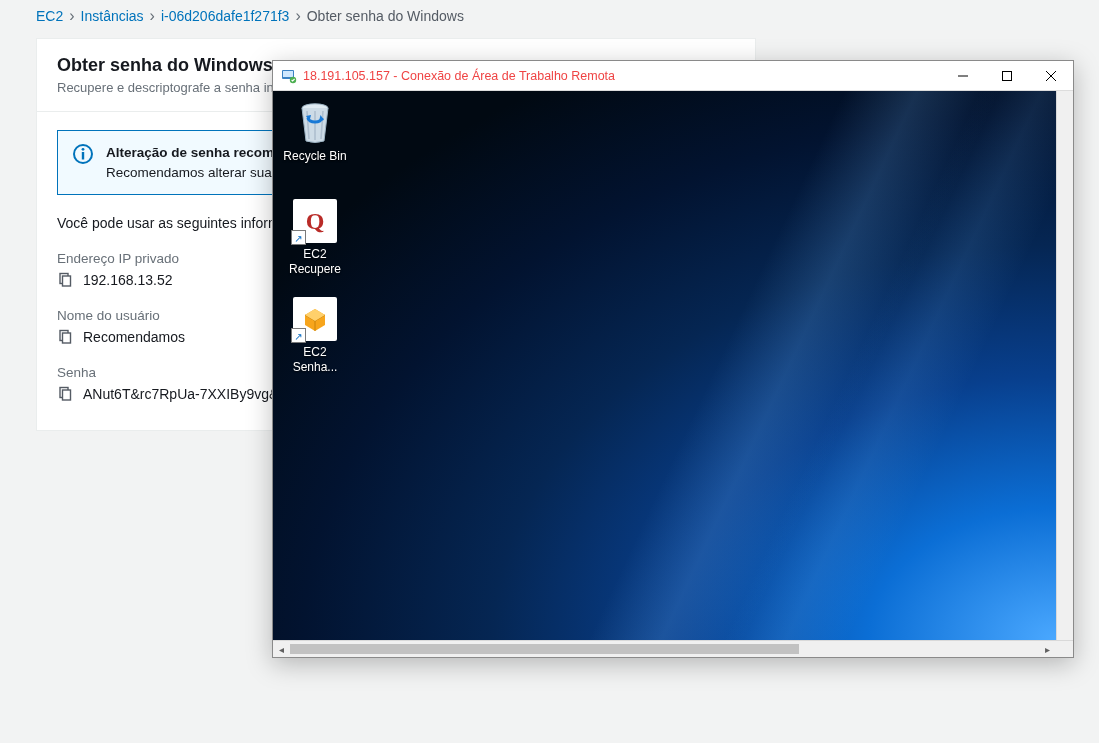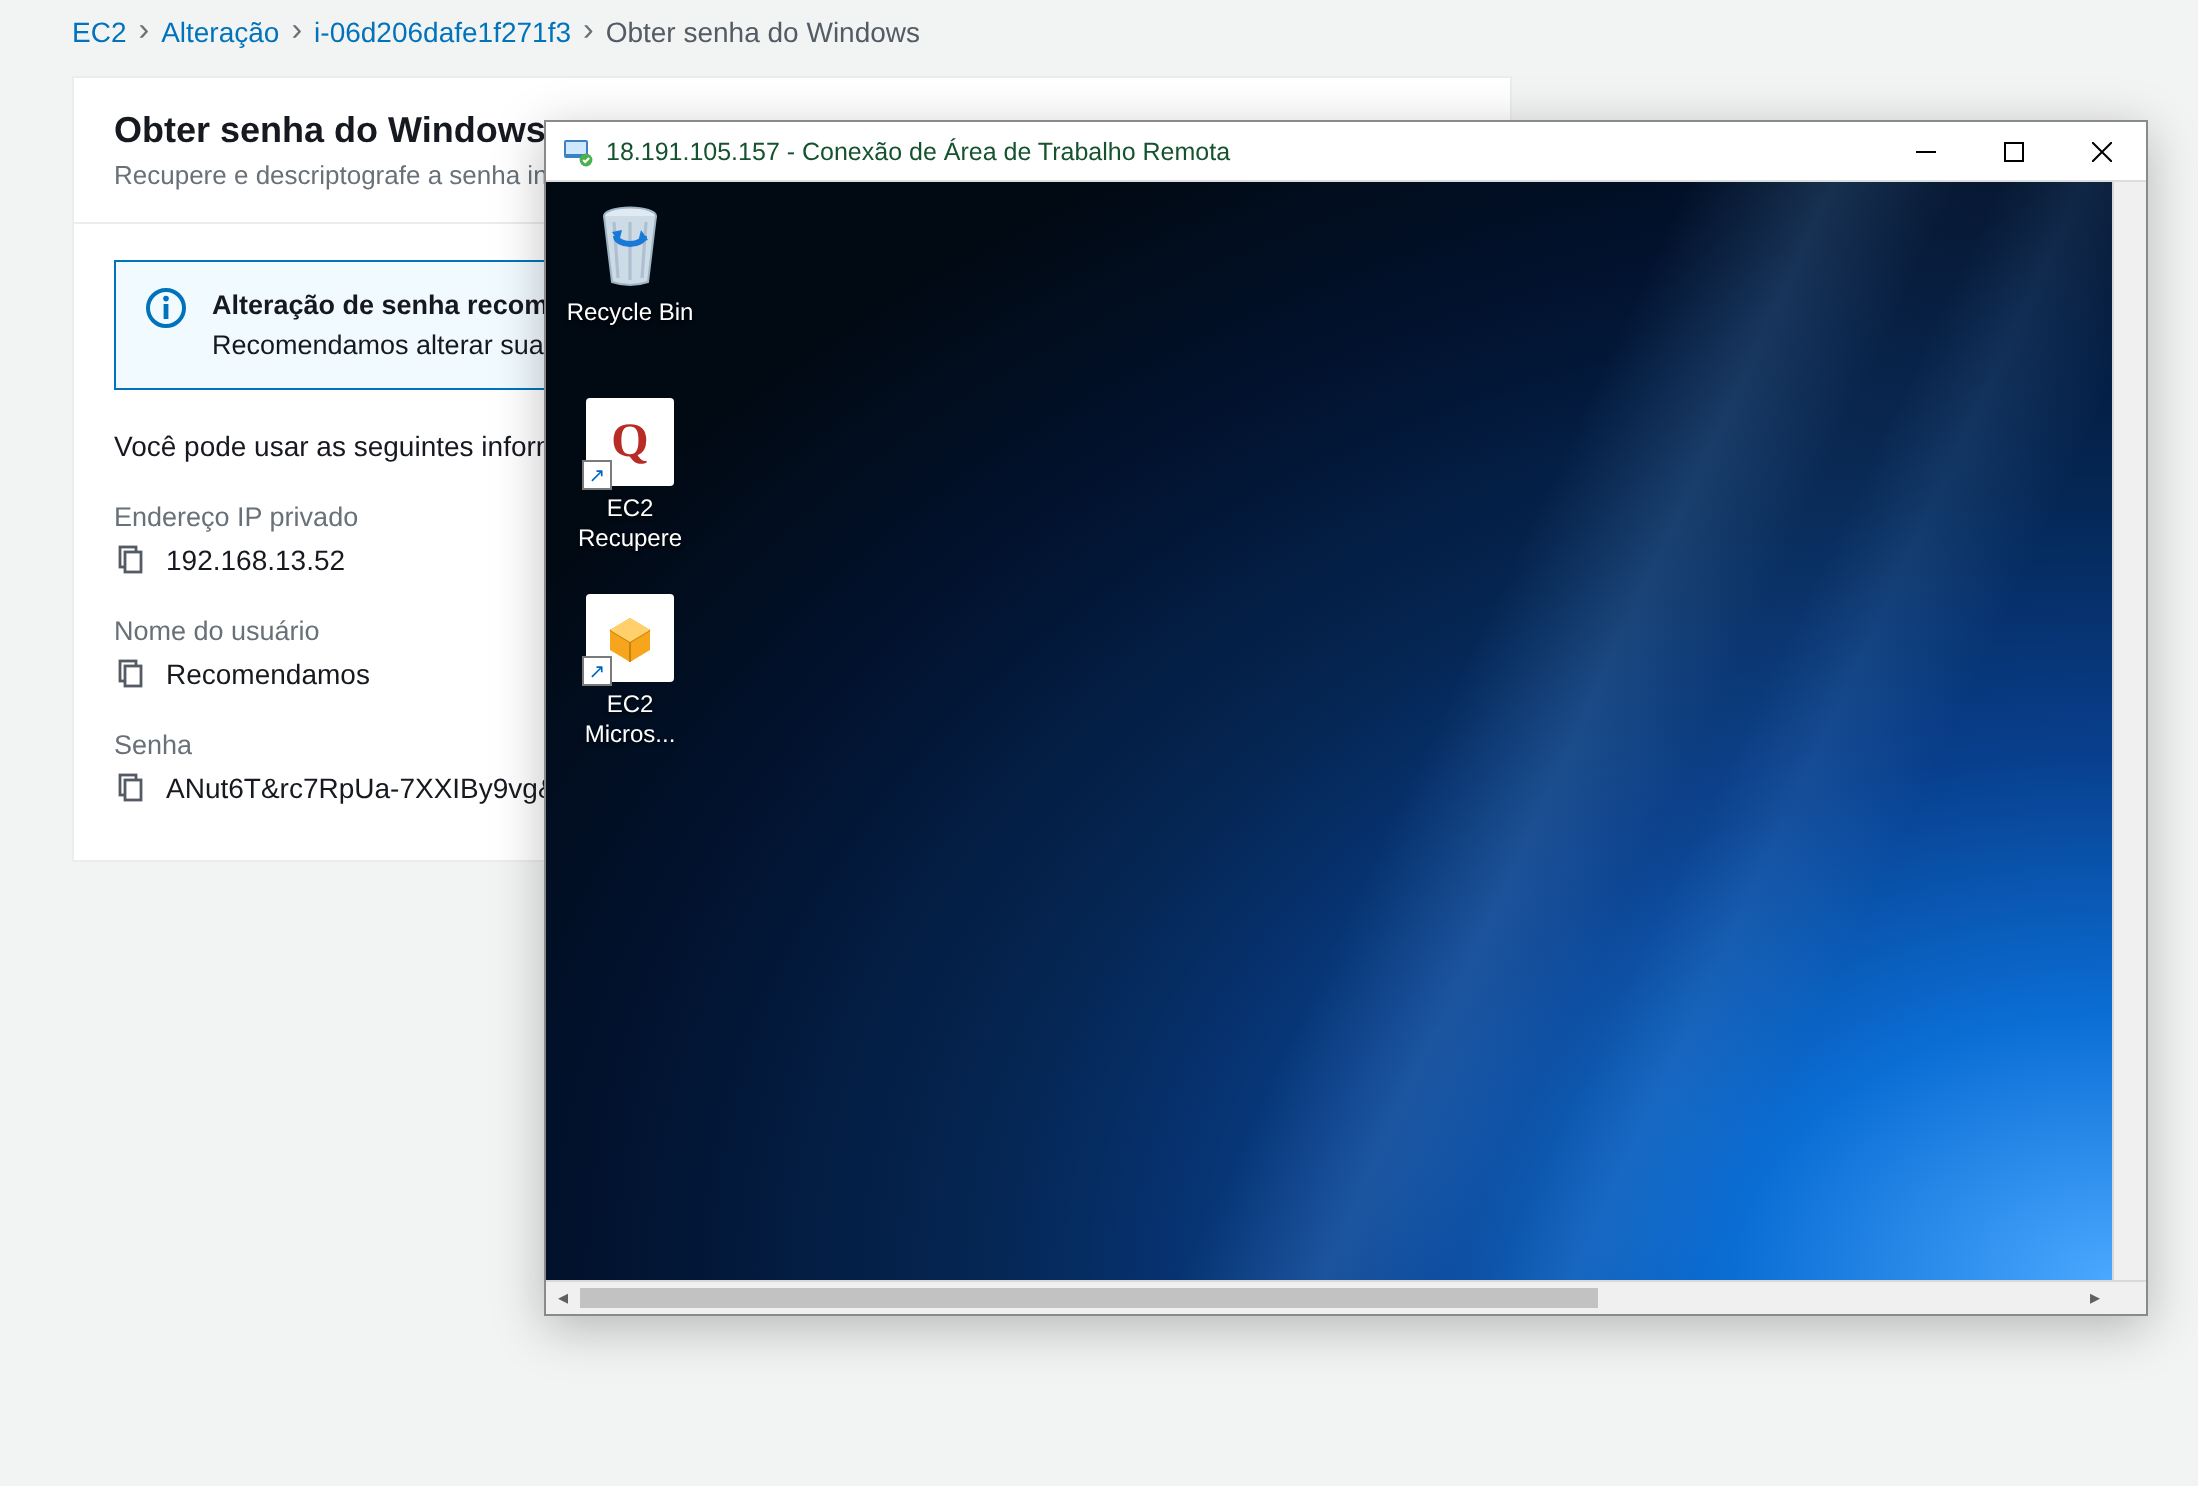--- a/index.html
+++ b/index.html
@@ -21,21 +21,21 @@
   .alert b{font-weight:700;}
   .alert .msg{color:#16191f;font-size:13.5px;line-height:1.45;}
   .intro{margin:0 0 18px 0;line-height:1.45;}
   .field-label{color:#687078;font-size:13.5px;margin-bottom:6px;}
   .field-val{display:flex;align-items:center;gap:10px;font-size:14px;margin-bottom:20px;}
   .field-val .copy{width:16px;height:16px;display:inline-block;}
   
   .rdp{position:absolute;left:272px;top:60px;width:802px;height:598px;background:#fff;border:1px solid #8a8a8a;box-shadow:0 6px 24px rgba(0,0,0,.25);display:flex;flex-direction:column;}
   .titlebar{height:30px;display:flex;align-items:center;background:#fff;border-bottom:1px solid #ddd;}
   .titlebar .app-icon{width:16px;height:16px;margin:0 6px 0 8px;}
-  .titlebar .title{font-size:12.5px;color:#14532d;flex:1;}
+  .titlebar .title{font-size:12.5px;color:#ef4444;flex:1;}
   .titlebar .winbtn{width:44px;height:30px;display:flex;align-items:center;justify-content:center;}
   .client{flex:1;display:flex;background:#7f1d1d;overflow:hidden;}
   .desktop{position:relative;flex:1;background:radial-gradient(120% 120% at 100% 100%, #4aa8ff 0%, #0b6ed5 20%, #083f8d 40%, #052653 60%, #021330 80%, #010912 100%);
            background-color:#062a5c;}
   .desktop::before{content:"";position:absolute;inset:0;background:
       linear-gradient(115deg, rgba(255,255,255,0) 55%, rgba(120,190,255,.18) 62%, rgba(255,255,255,0) 70%),
       linear-gradient(115deg, rgba(255,255,255,0) 68%, rgba(120,190,255,.12) 74%, rgba(255,255,255,0) 80%);}
   .vscroll{width:17px;background:#f0f0f0;border-left:1px solid #d9d9d9;}
   .hscroll{height:17px;background:#f0f0f0;border-top:1px solid #d9d9d9;display:flex;align-items:center;}
   .hscroll .arrow{width:17px;height:17px;display:flex;align-items:center;justify-content:center;color:#606060;font-size:10px;}
@@ -49,21 +49,21 @@
   .dicon .shortcut::after{content:"";position:absolute;left:-2px;bottom:-2px;width:13px;height:13px;background:#fff;border:1px solid #7a7a7a;}
   .dicon .shortcut::before{content:"↗";position:absolute;left:0px;bottom:-1px;width:11px;height:11px;font-size:10px;line-height:11px;text-align:center;color:#0067c0;z-index:2;text-shadow:none;}
   .dicon .label{line-height:1.25;}
 </style>
 </head>
 <body>
 
 <nav class="breadcrumb">
   <a href="#">EC2</a>
   <span class="sep">›</span>
-  <a href="#">Alteração</a>
+  <a href="#">Instâncias</a>
   <span class="sep">›</span>
   <a href="#">i-06d206dafe1f271f3</a>
   <span class="sep">›</span>
   <span class="current">Obter senha do Windows</span>
 </nav>
 
 <section class="panel">
   <header class="panel-hd">
     <h1>Obter senha do Windows</h1>
     <span class="info-link">In</span>
@@ -176,21 +176,21 @@
 
       <div class="dicon" style="left:4px;top:206px;">
         <div class="tile white shortcut">
           <svg width="28" height="28" viewBox="0 0 28 28">
             <path d="M4 10 L14 4 L24 10 L24 20 L14 26 L4 20 Z" fill="#f7a51c"></path>
             <path d="M4 10 L14 16 L24 10 M14 16 L14 26" stroke="#c9820a" stroke-width="1" fill="none"></path>
             <path d="M4 10 L14 4 L24 10 L14 16 Z" fill="#ffd06b"></path>
           </svg>
         </div>
         <div class="label">
-          <span>EC2</span><br><span>Micros...</span>
+          <span>EC2</span><br><span>Senha...</span>
         </div>
       </div>
     </div>
     <div class="vscroll"></div>
   </div>
   <div class="hscroll">
     <div class="arrow">◂</div>
     <div class="track">
       <div class="thumb" style="width:68%;"></div>
     </div>

